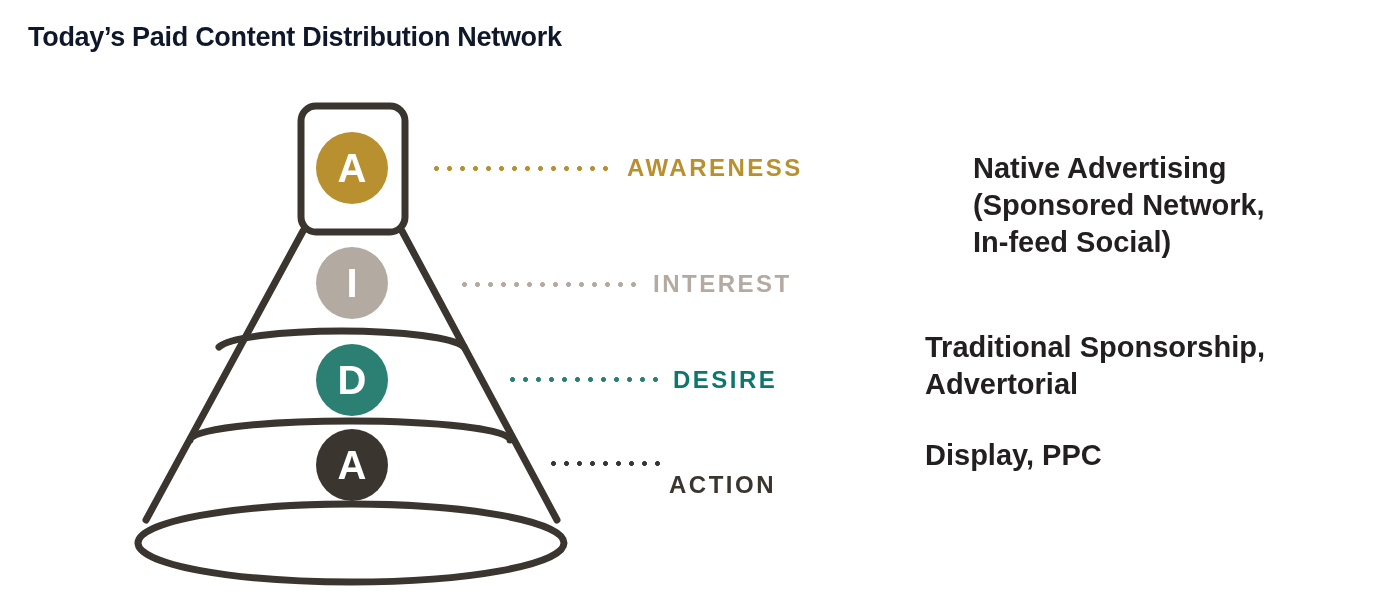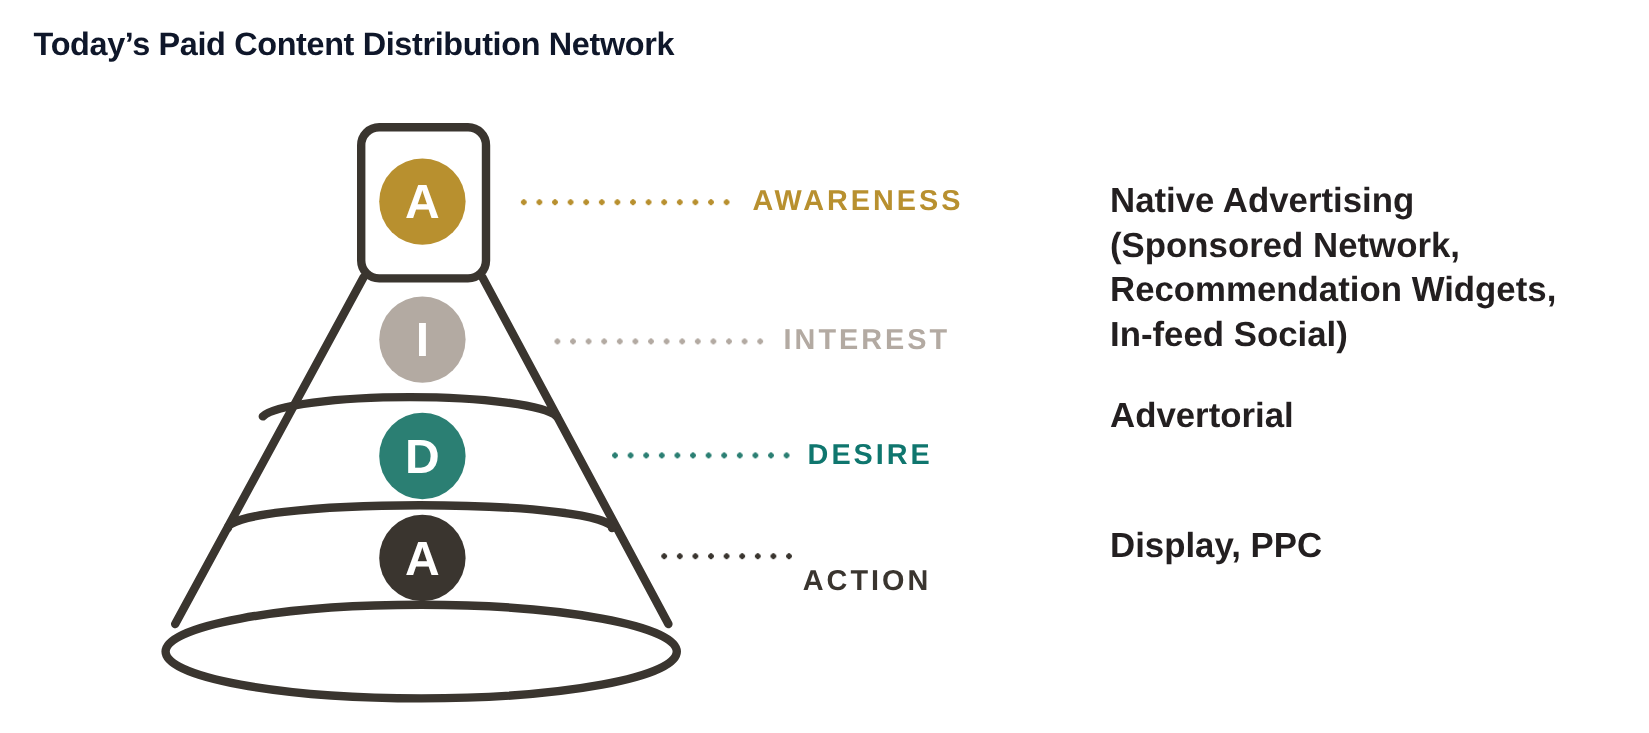--- a/index.html
+++ b/index.html
@@ -74,28 +74,28 @@
   <div>
     <div class="dots" style="left: 506px; top: 377px; width: 158px; --dot: #2B7F73;"></div>
     <div class="stage-label" style="left: 673px; top: 368px; color: #0f766e;">DESIRE</div>
   </div>
 
   <div>
     <div class="dots" style="left: 547px; top: 461px; width: 115px; --dot: #3A352F;"></div>
     <div class="stage-label" style="left: 669px; top: 451px; color: rgb(58, 53, 47); margin-top: 22px;">ACTION</div>
   </div>
 
-  <div class="channel" style="top:150px;">
+  <div class="channel" style="top:150px;margin-left:48px;">
     <div>Native Advertising</div>
     <div>(Sponsored Network,</div>
-    <div>Recommendation Widgets,</div>
     <div>In-feed Social)</div>
   </div>
 
   <div class="channel" style="top:329px;">
+    <div>Traditional Sponsorship,</div>
     <div>Advertorial</div>
   </div>
 
   <div class="channel" style="top:437px;">
     <div>Display, PPC</div>
   </div>
 
 </div>
 
 </body></html>

